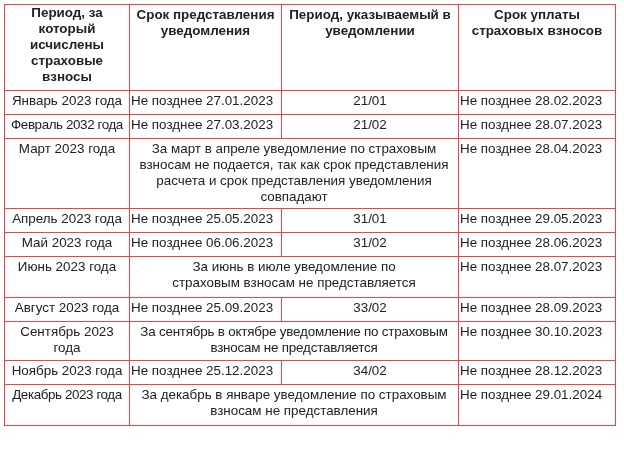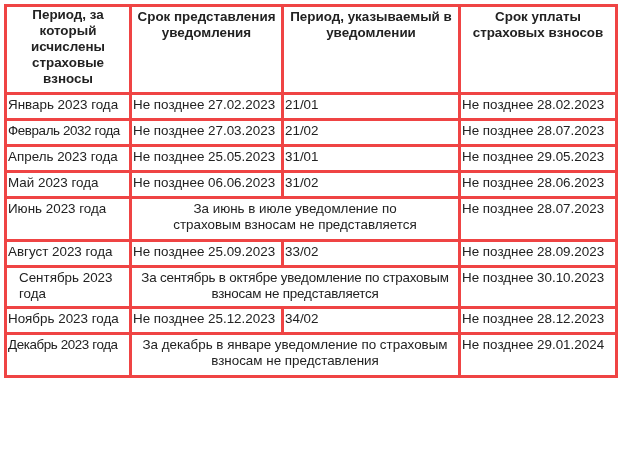--- a/index.html
+++ b/index.html
@@ -1,23 +1,23 @@
 <!DOCTYPE html>
 <html><head>
 <meta charset="utf-8">
 <style>
   html, body { margin:0; padding:0; background:#fff; }
   body { width:624px; height:472px; position:relative; overflow:hidden;
          font-family:"Liberation Sans", sans-serif; color:#222; }
   table { position:absolute; left:4px; top:4px; border-collapse:collapse;
           table-layout:fixed; width:611px; }
-  td, th { border:3px solid #ef4444; font-size:13.4px; line-height:16px;
+  td, th { border:1px solid #ef4444; font-size:13.4px; line-height:16px;
            vertical-align:top; padding:2px 1px 0 1px; overflow:hidden; }
   th { font-weight:bold; text-align:center; height:83px; }
-  td.c { }
+  td.c { text-align:center; }
   td.l { text-align:left; }
   td.r1 { height:21px; }
   td.wide { text-align:center; }
   .nowrap { white-space:nowrap; }
 </style>
 </head>
 <body>
 
 <table>
   <colgroup>
@@ -30,29 +30,34 @@
     <tr>
       <th style="padding:0 14px">Период, за который исчислены страховые взносы</th>
       <th>Срок представления уведомления</th>
       <th>Период, указываемый в уведомлении</th>
       <th style="padding:2px 4px 0">Срок уплаты страховых взносов</th>
     </tr>
   </thead>
   <tbody>
     <tr>
       <td class="c r1 nowrap">Январь 2023 года</td>
-      <td class="l nowrap">Не позднее 27.02.2023</td>
+      <td class="l nowrap">Не позднее 27.01.2023</td>
       <td class="c">21/01</td>
       <td class="l nowrap">Не позднее 28.02.2023</td>
     </tr>
     <tr>
       <td class="c r1 nowrap" style="letter-spacing:-0.4px">Февраль 2032 года</td>
       <td class="l nowrap">Не позднее 27.03.2023</td>
       <td class="c">21/02</td>
       <td class="l nowrap">Не позднее 28.07.2023</td>
+    </tr>
+    <tr>
+      <td class="c" style="height:67px">Март 2023 года</td>
+      <td class="wide" colspan="2">За март в апреле уведомление по страховым взносам не подается, так как срок представления расчета и срок представления уведомления совпадают</td>
+      <td class="l nowrap">Не позднее 28.04.2023</td>
     </tr>
     <tr>
       <td class="c r1 nowrap">Апрель 2023 года</td>
       <td class="l nowrap">Не позднее 25.05.2023</td>
       <td class="c">31/01</td>
       <td class="l nowrap">Не позднее 29.05.2023</td>
     </tr>
     <tr>
       <td class="c r1 nowrap">Май 2023 года</td>
       <td class="l nowrap">Не позднее 06.06.2023</td>

